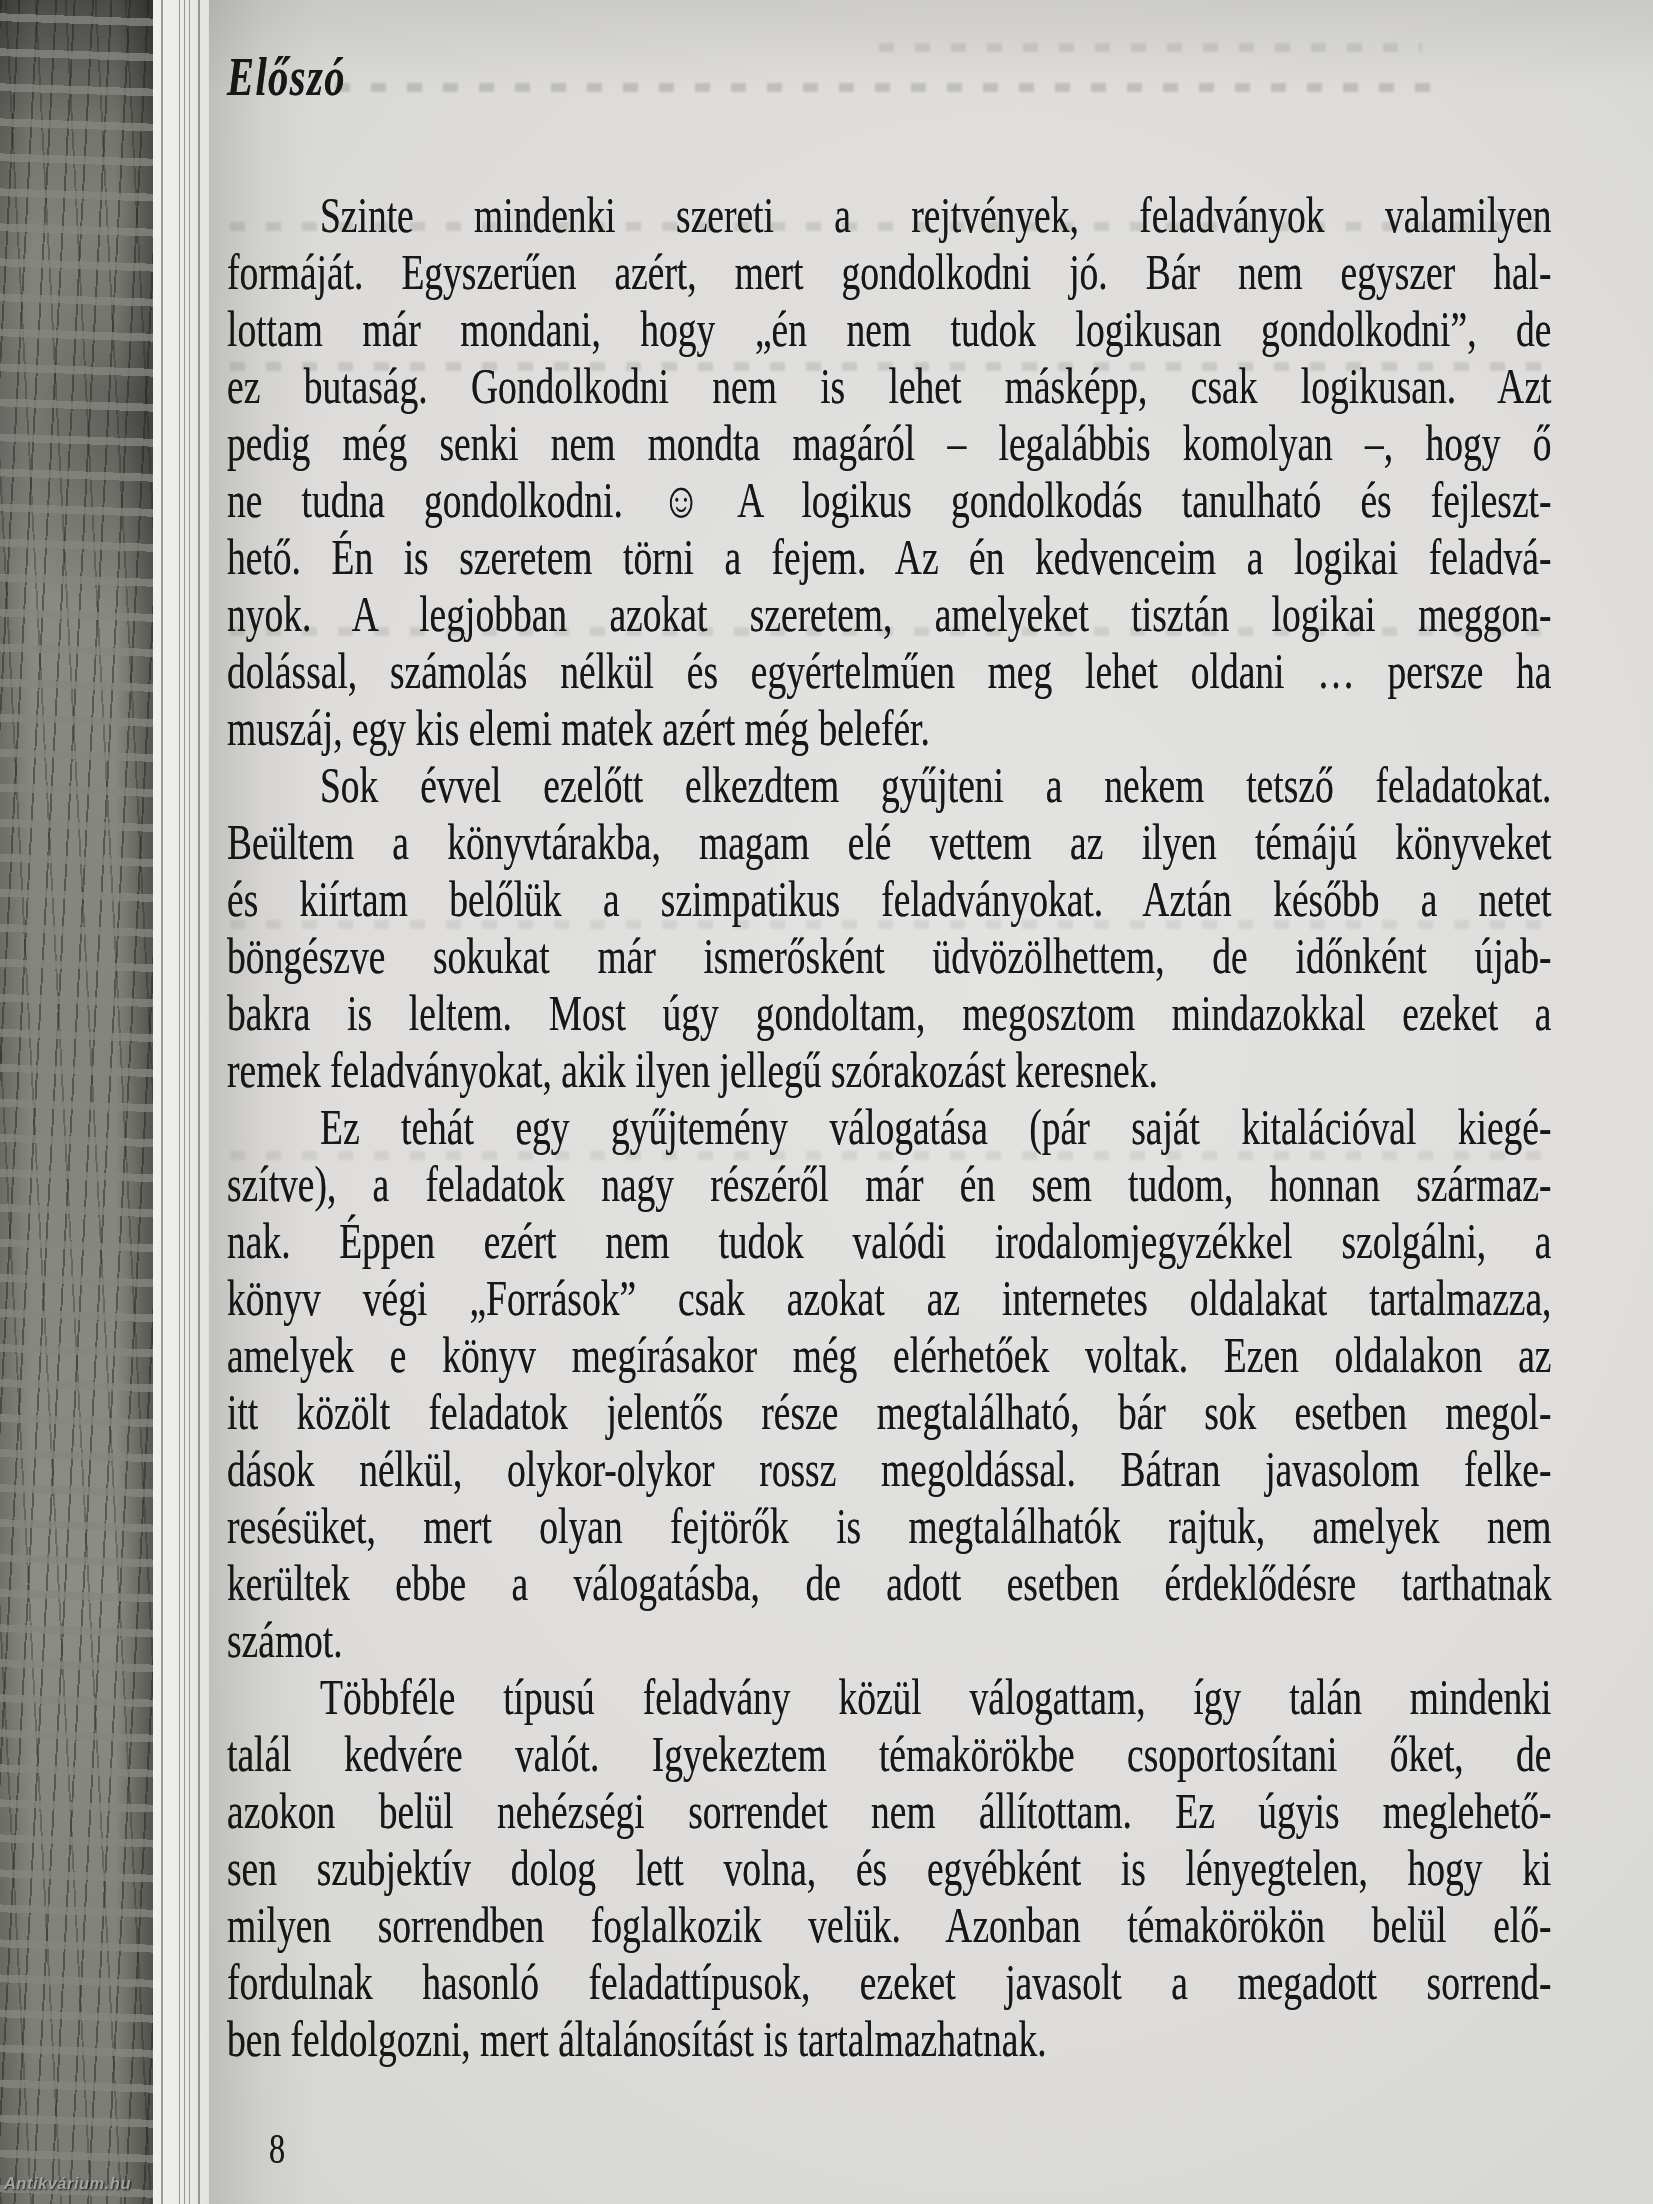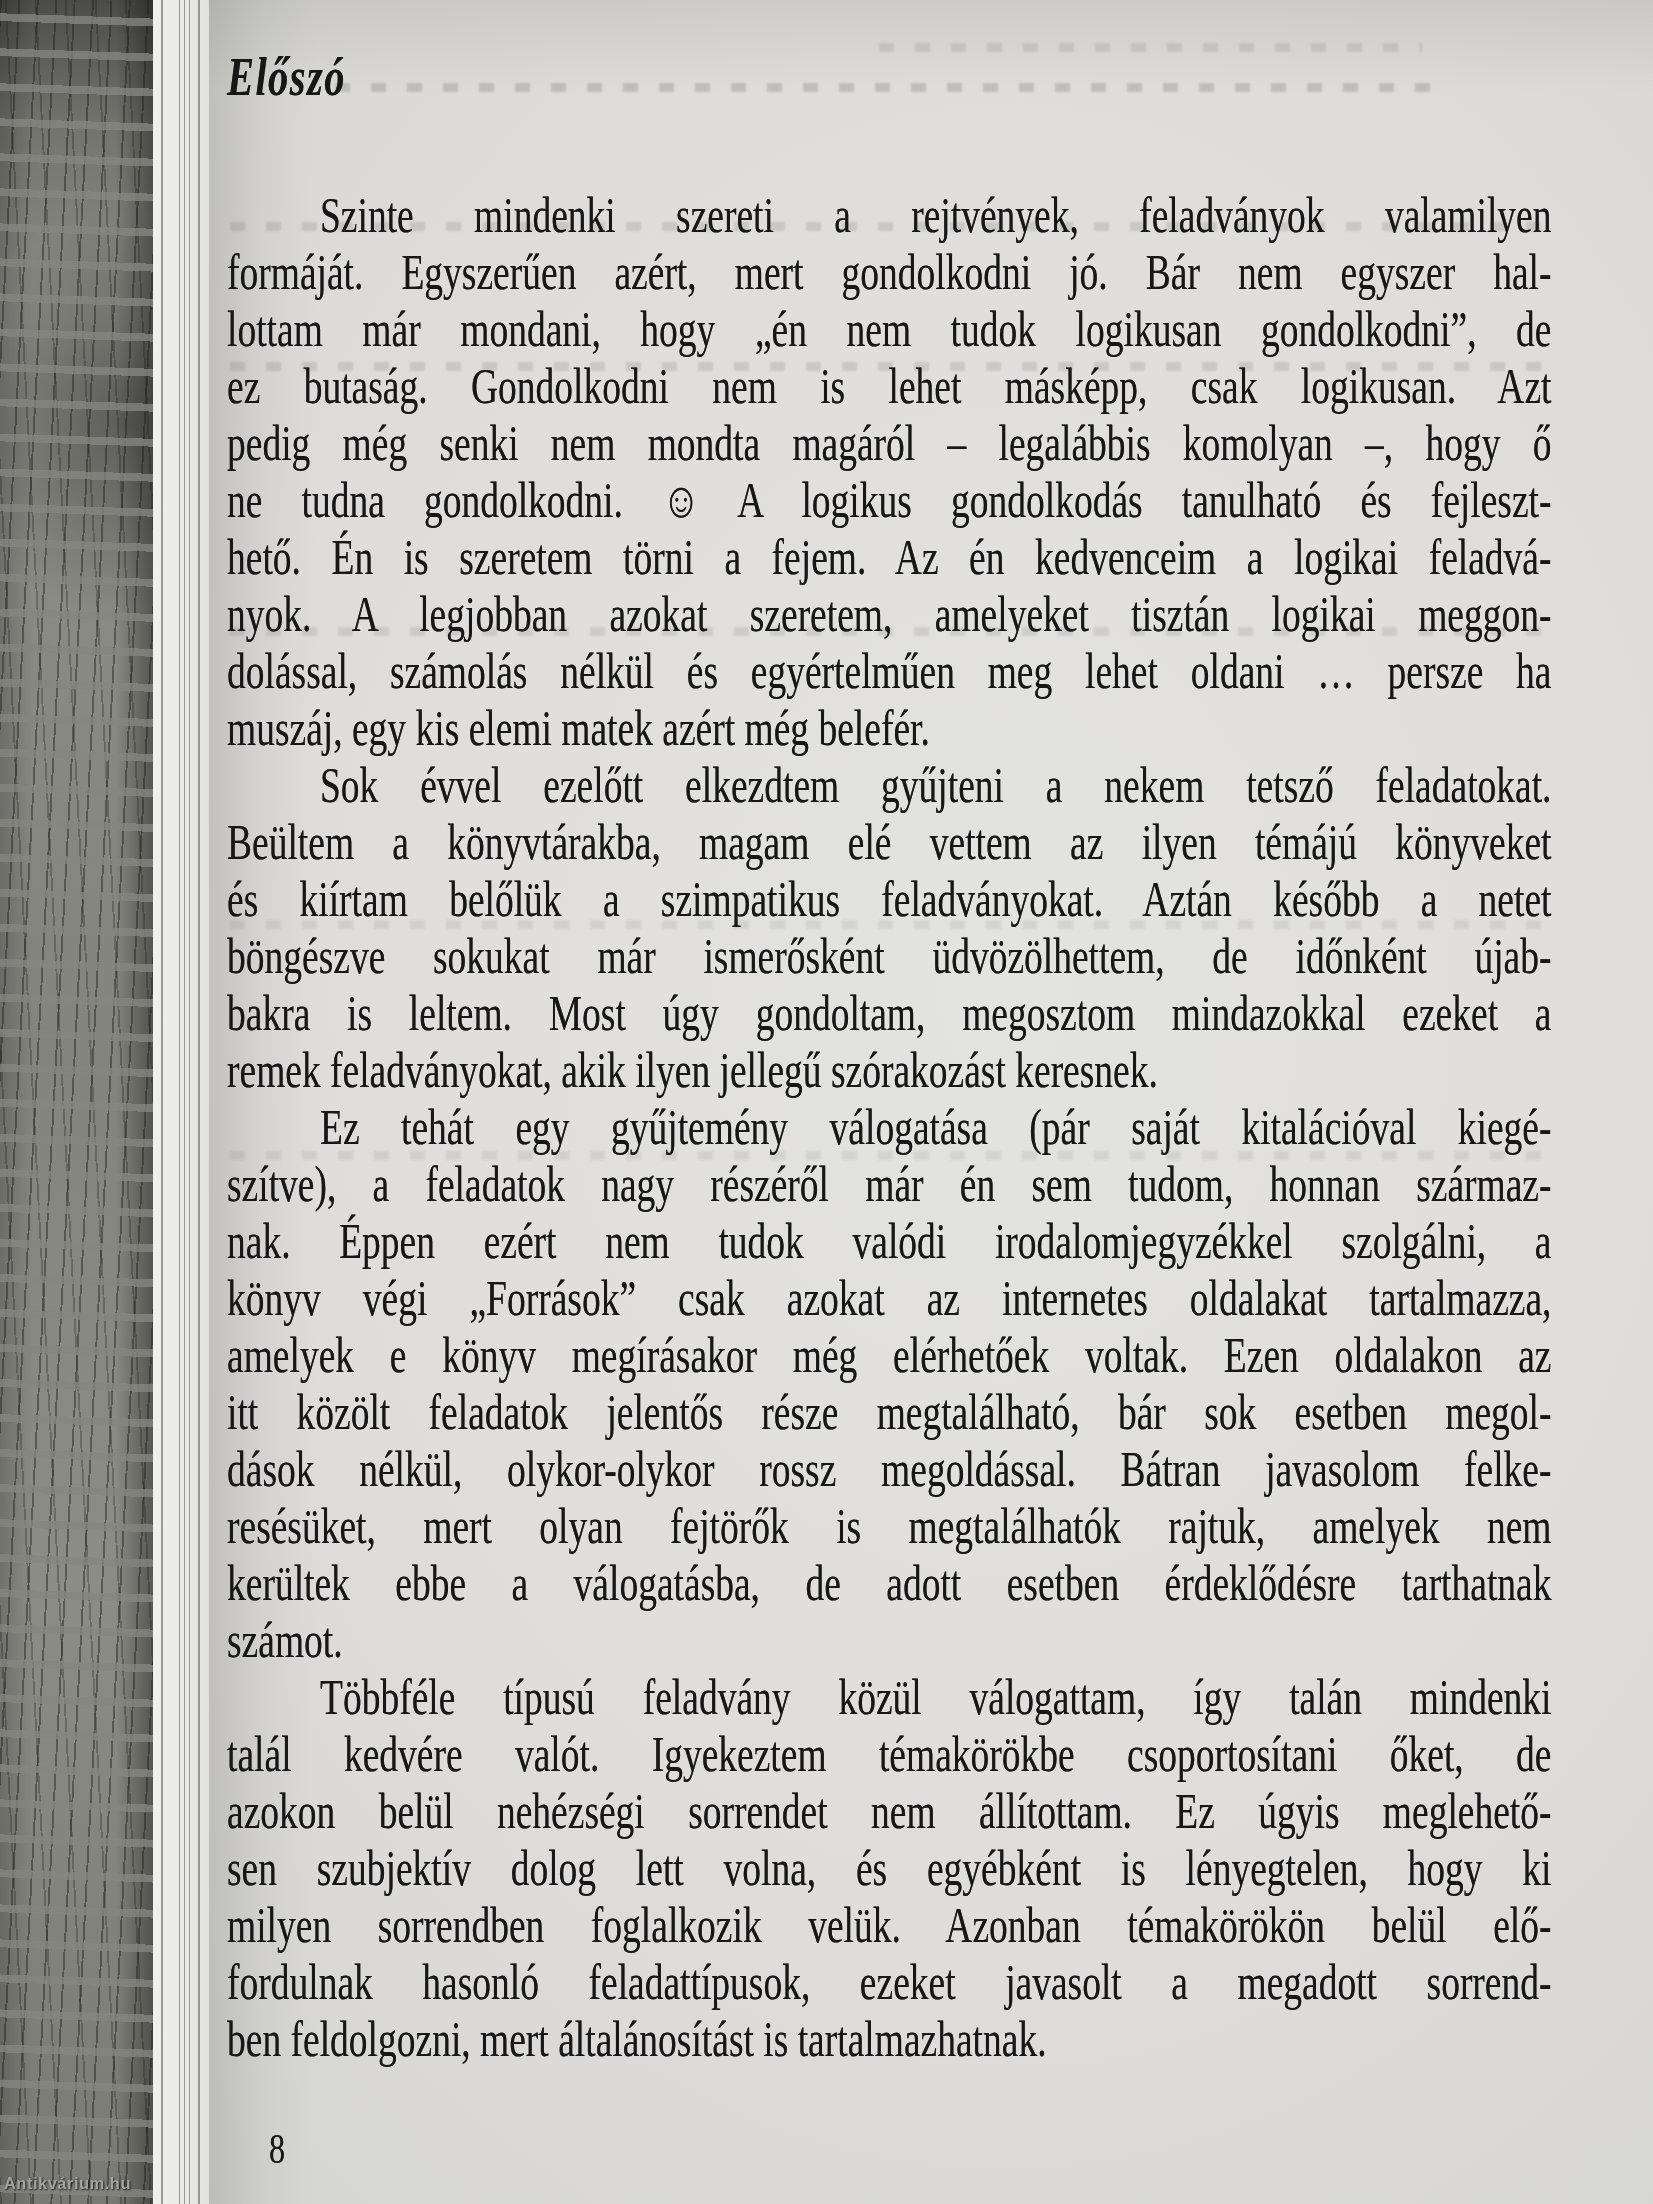--- a/index.html
+++ b/index.html
@@ -77,20 +77,21 @@
   .line.last { text-align: left; text-align-last: left; }
   .page-number { font-size: 43px; line-height: 49px; margin: 56px 0 0 56px; text-align: left; }
 
   
   .watermark {
     position: absolute; left: 3.9px; top: 2174px;
     font-family: "Liberation Sans", "DejaVu Sans", sans-serif;
     font-weight: bold; font-size: 16.5px; letter-spacing: 0.5px;
     color: #a3a39f;
     text-shadow: 1px 1px 1.9px rgba(10,10,10,0.85);
+    font-style: italic;
   }
 </style>
 </head>
 <body>
 
 <div class="wood"></div>
 
 <div class="edges">
   <div class="edge-line" style="left:7.8px;  width:1.9px;"></div>
   <div class="edge-line" style="left:26px; width:1px;"></div>

